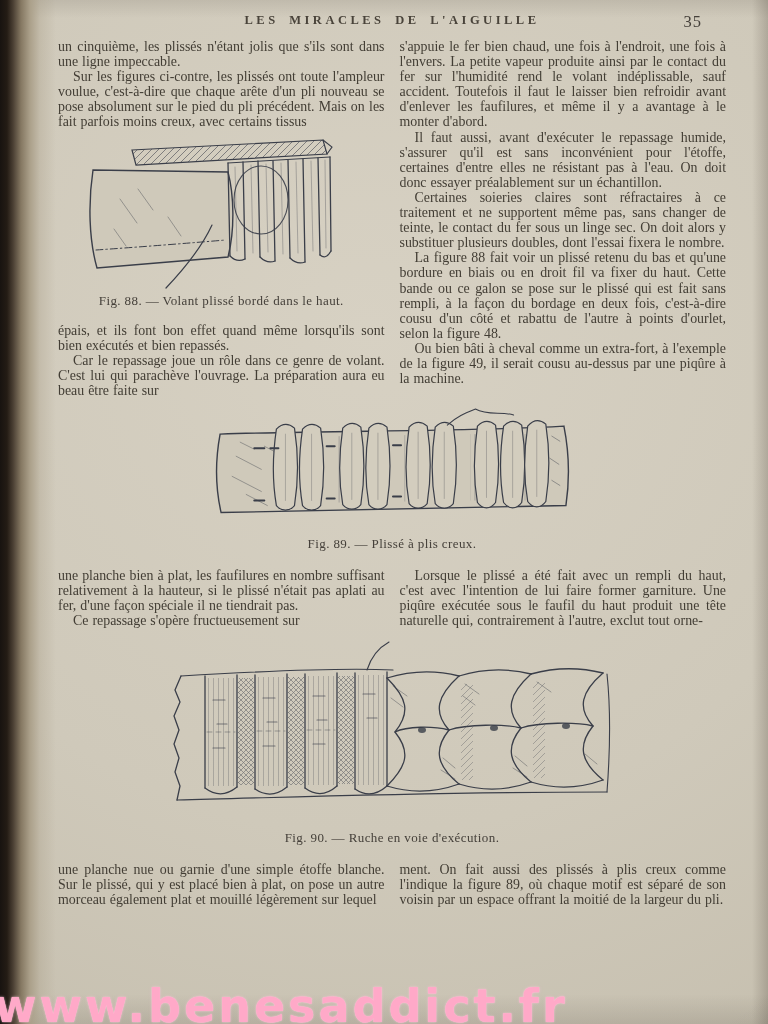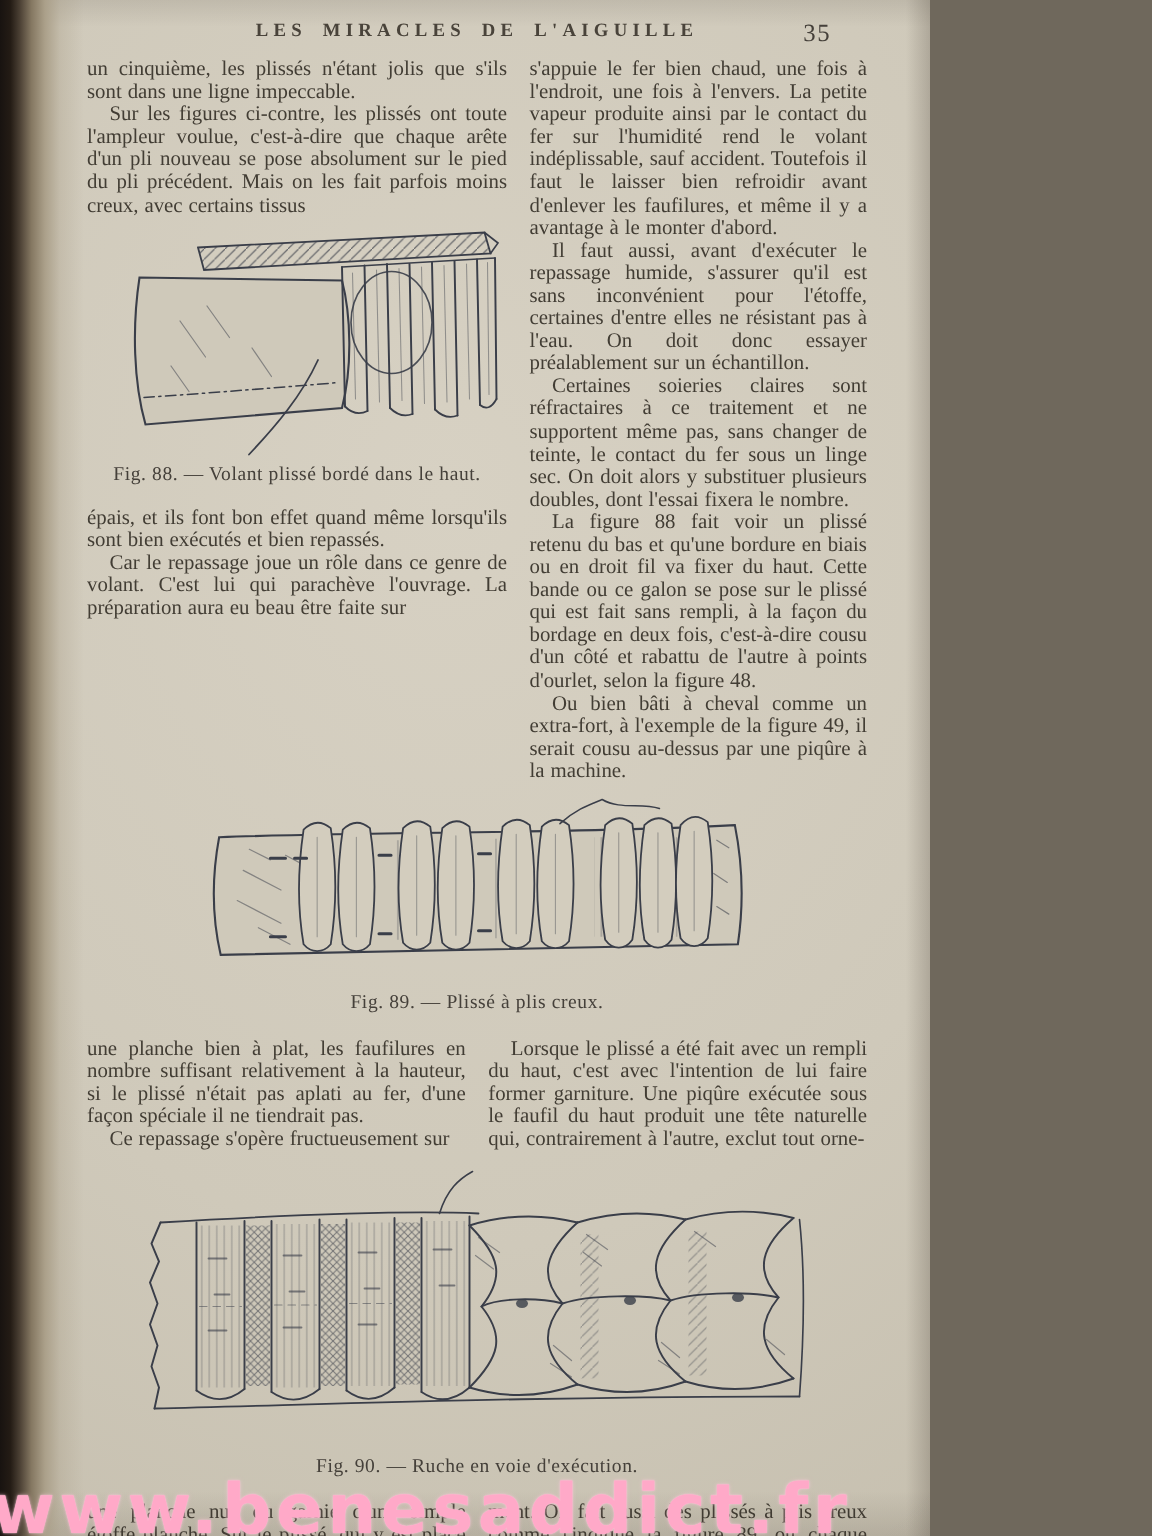--- a/index.html
+++ b/index.html
@@ -1,17 +1,17 @@
 <!DOCTYPE html>
 <html lang="fr"><head>
 <meta charset="utf-8">
 <style>
   html,body{margin:0;padding:0;background:#6f685c;}
   .page{
-    position:relative;width:620px;height:1024px;overflow:hidden;
+    position:relative;width:768px;height:1024px;overflow:hidden;
     background:
       radial-gradient(ellipse 130% 95% at 48% 32%, #d7d1c3 0%, #cfc9ba 52%, #c2bbaa 100%);
     font-family:"Liberation Serif","DejaVu Serif",serif;
     color:#413c33;
   }
   .binding{
     position:absolute;left:0;top:0;width:56px;height:100%;z-index:3;pointer-events:none;
     background:linear-gradient(90deg,#181310 0px,#241c15 7px,#4a3f33 13px,#857862 21px,#aba08a 30px,rgba(171,160,138,0.35) 40px,rgba(171,160,138,0) 56px);
   }
   .edge-right{

